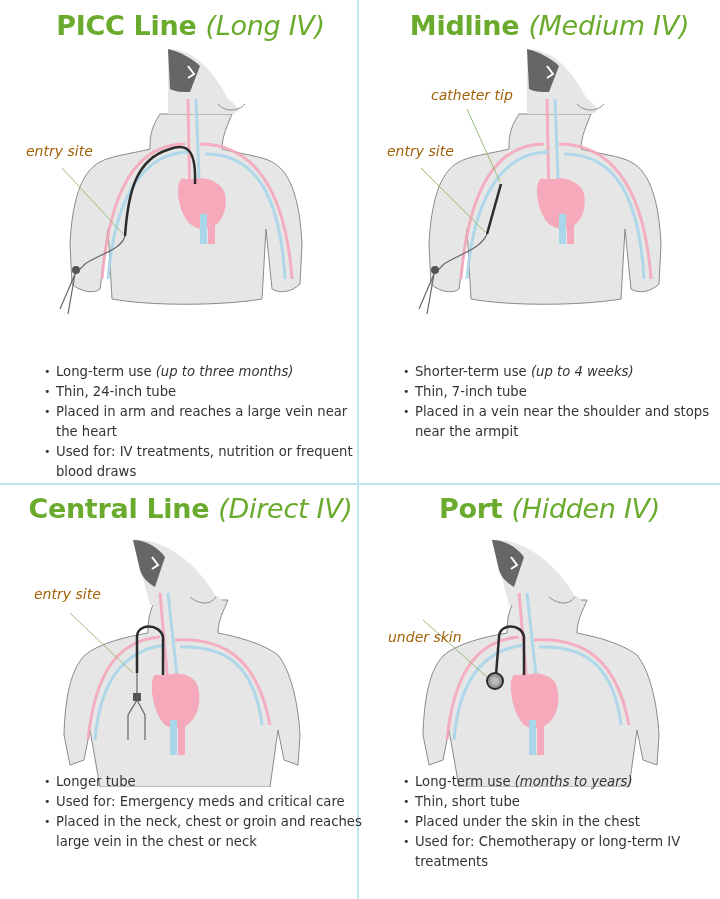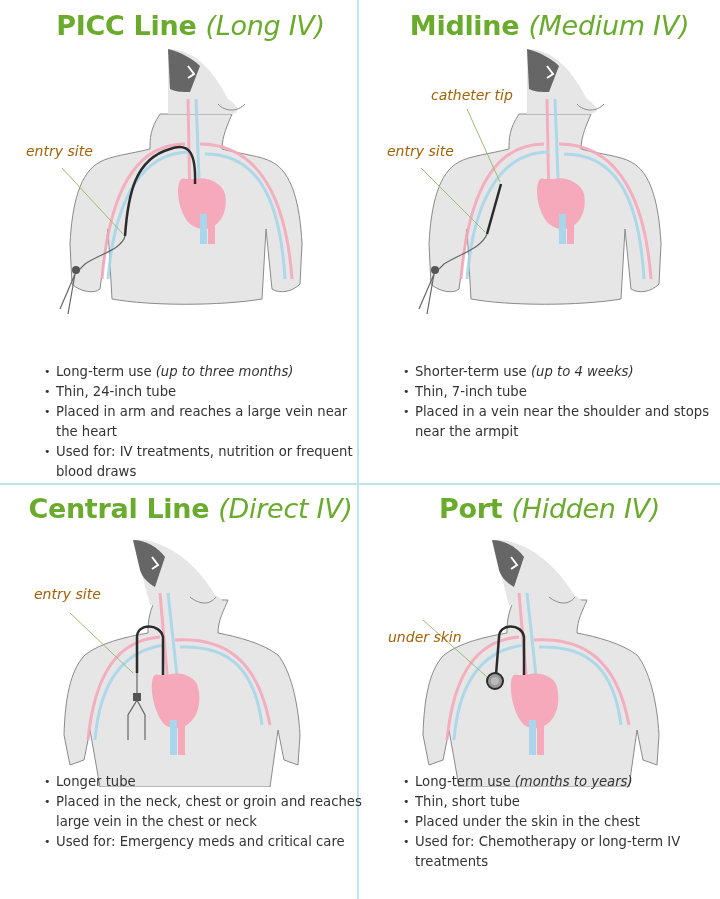--- a/index.html
+++ b/index.html
@@ -142,22 +142,22 @@
         <rect x="178" y="195" width="7" height="35"></rect>
       </g>
       <path d="M137 148 L137 112 C137 98 160 98 163 112 L163 150" fill="none" stroke="#2b2b2b" stroke-width="2.5"></path>
       <path d="M137 148 L137 175 L128 190 L128 215 M137 175 L145 190 L145 215" fill="none" stroke="#666" stroke-width="1.2"></path>
       <rect x="133" y="168" width="8" height="8" fill="#555"></rect>
       <path d="M70 88 L133 148" stroke="#9bbd7a" stroke-width="1"></path>
     </svg>
     <span class="label" style="left:34px; top:101px;">entry site</span>
     <ul class="bullets">
       <li><span>Longer tube</span></li>
+      <li><span>Used for: Emergency meds and critical care</span></li>
       <li><span>Placed in the neck, chest or groin and reaches large vein in the chest or neck</span></li>
-      <li><span>Used for: Emergency meds and critical care</span></li>
     </ul>
   </section>
 
   <section class="panel p4">
     <div class="title">
       <span>Port</span>
       <span class="sub">(Hidden IV)</span>
     </div>
     <svg class="fig" viewBox="0 0 357 262">
       <g>

